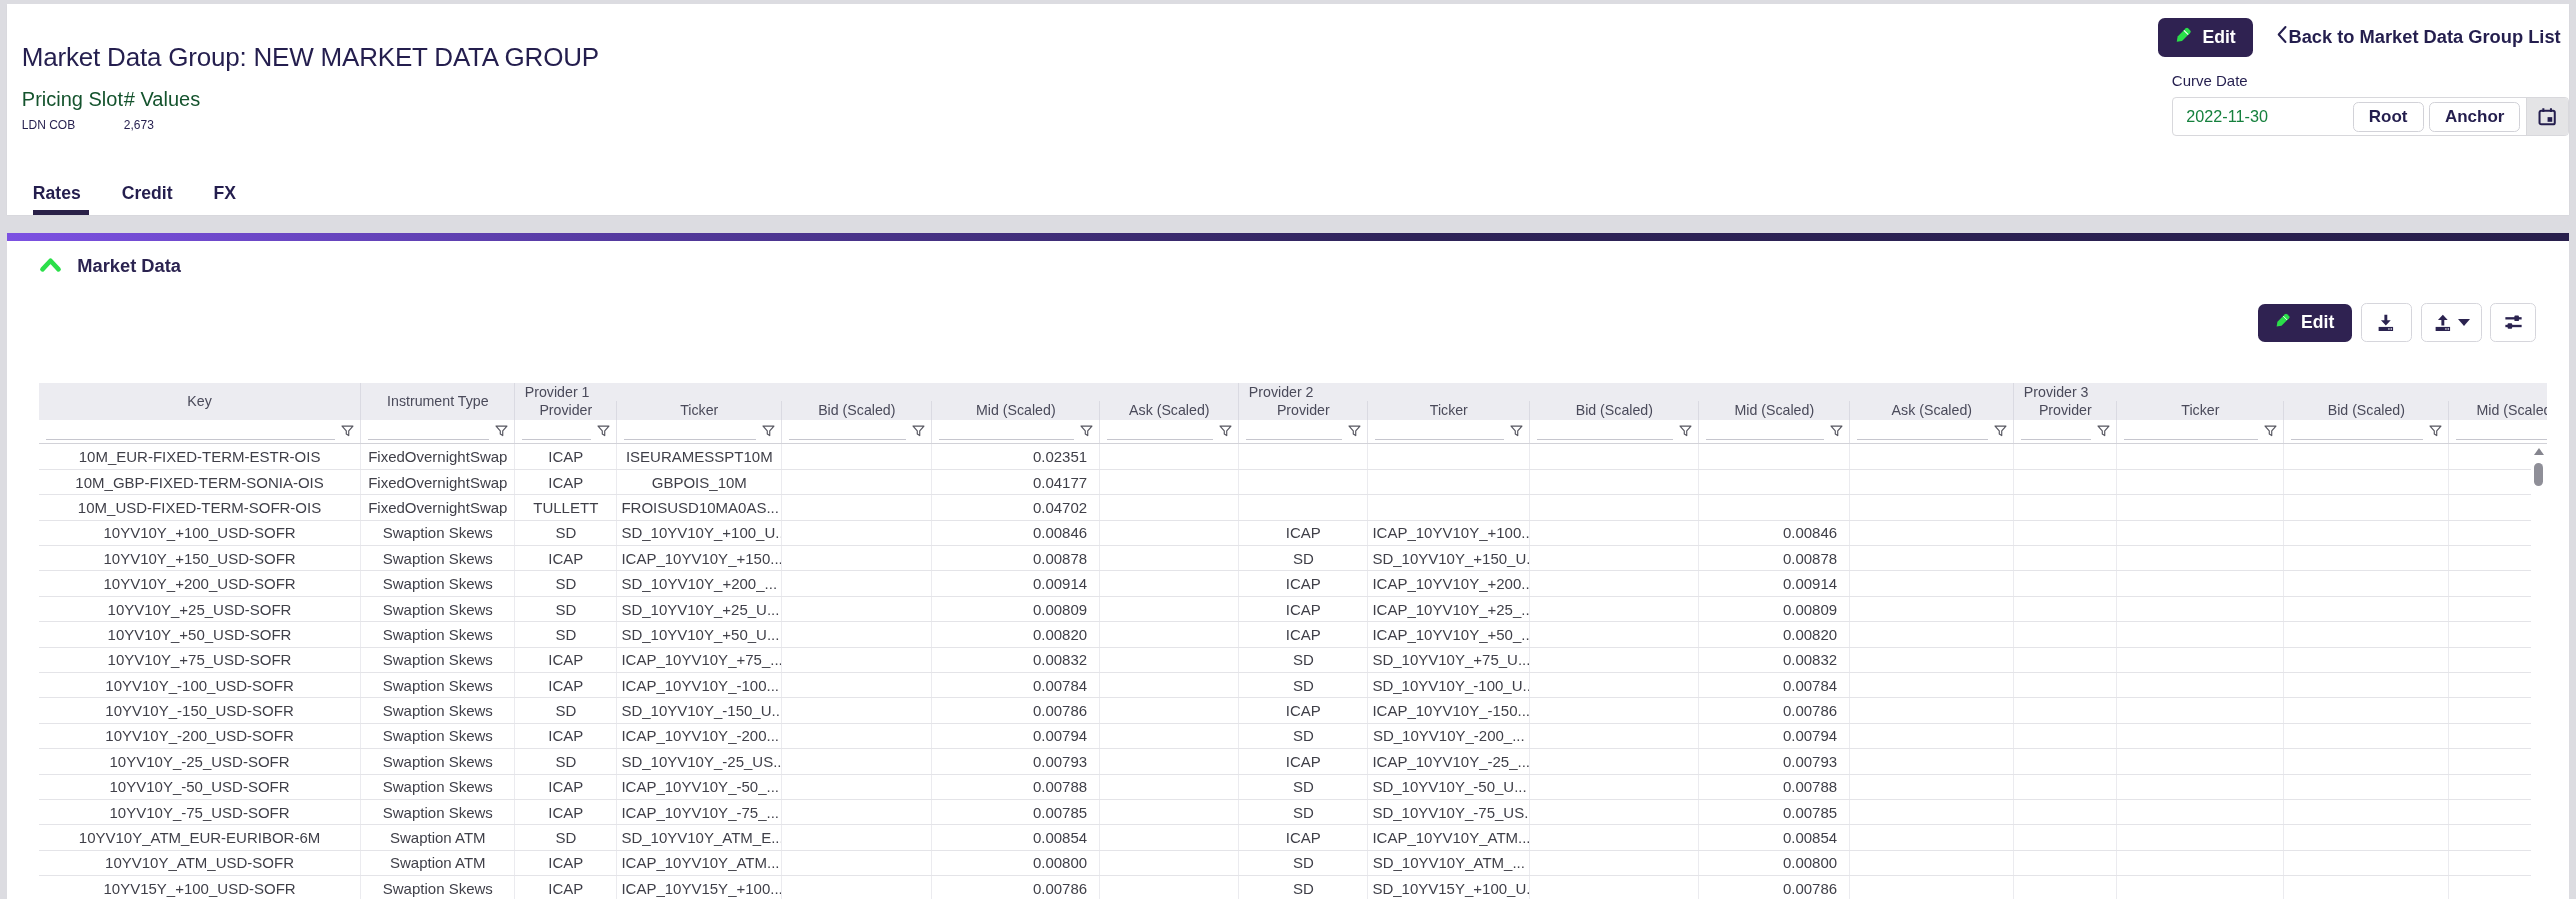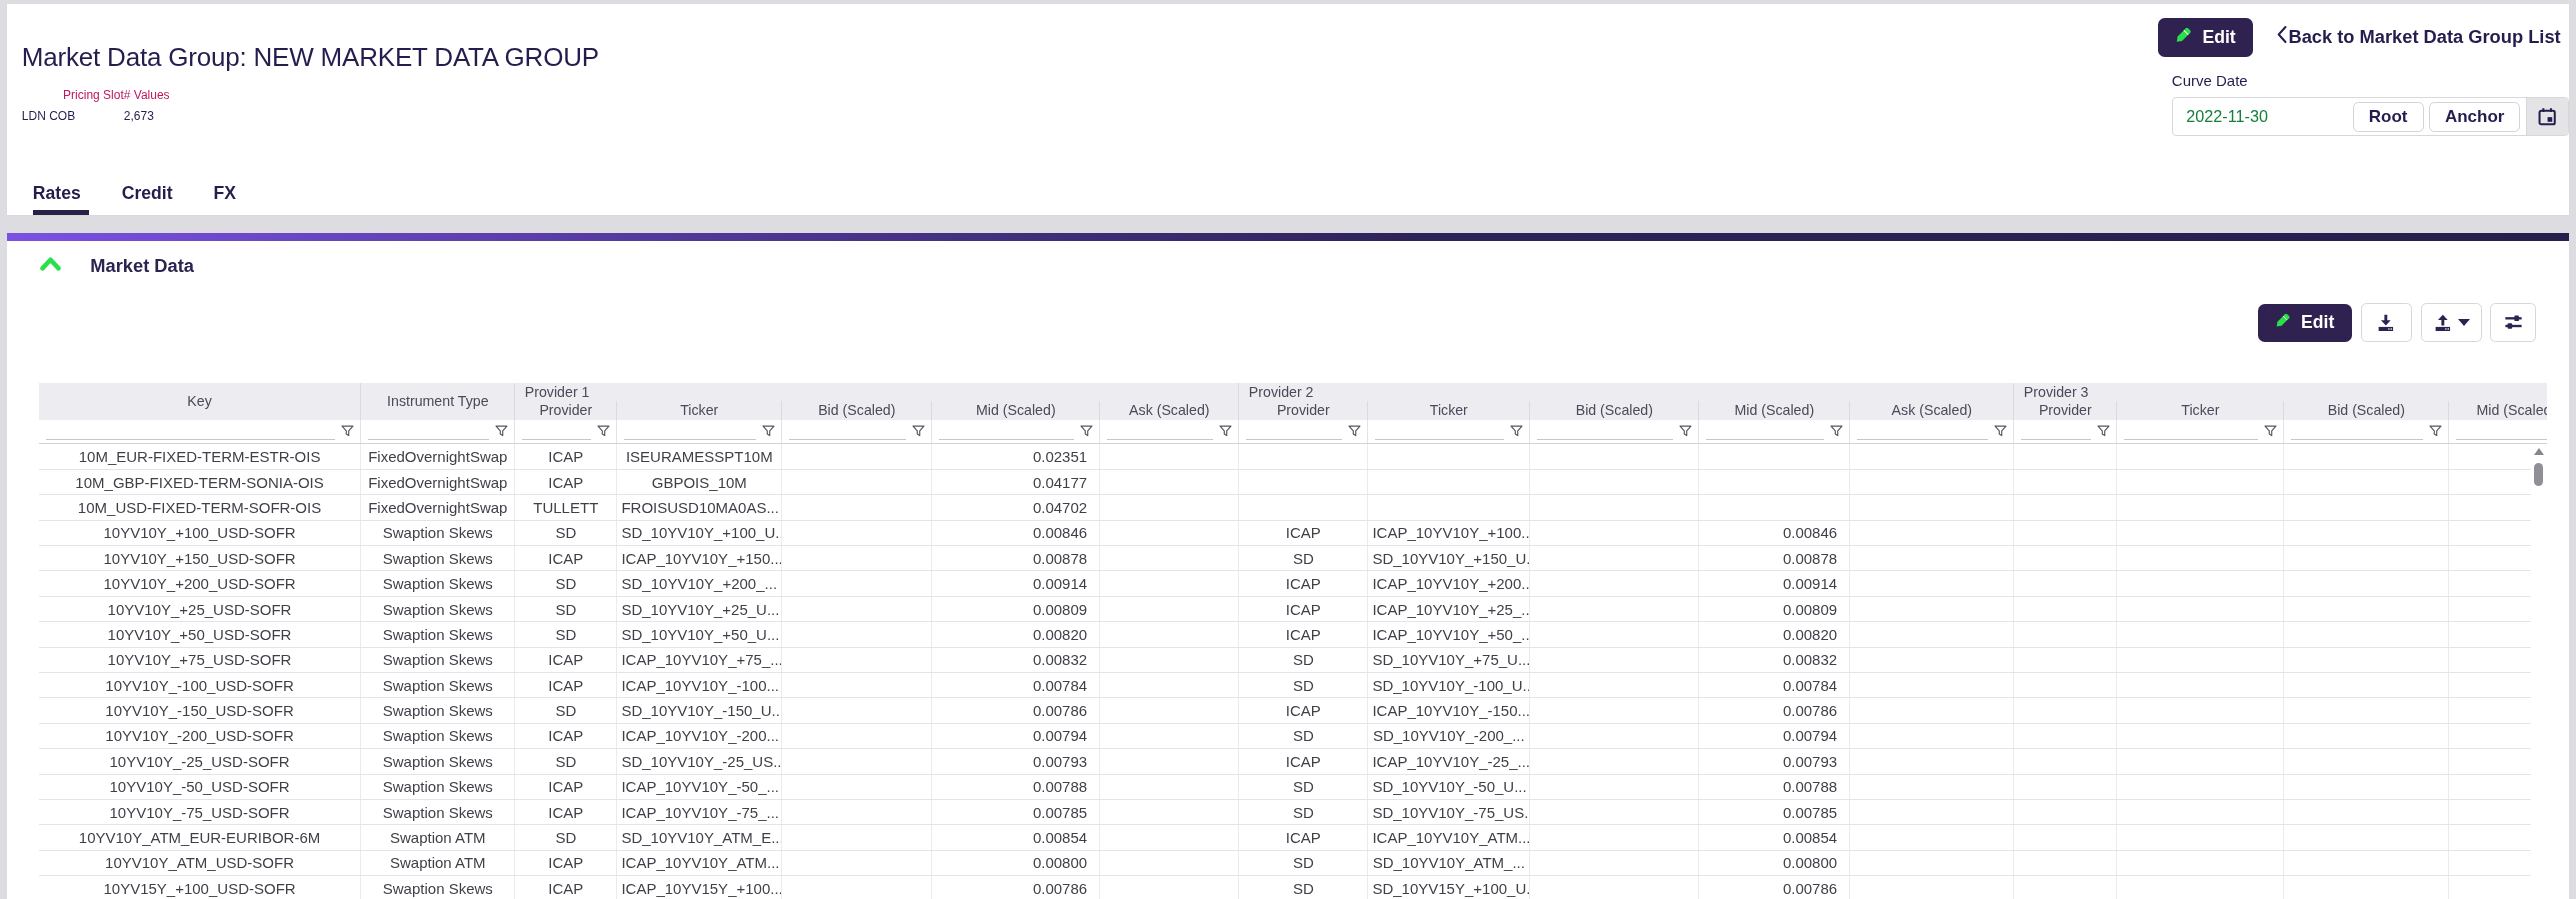--- a/index.html
+++ b/index.html
@@ -7,21 +7,21 @@
     font-family:"Liberation Sans","DejaVu Sans",sans-serif;
     background:#dcdce1; color:#241e4e; }
 
   
   .top-card { position:absolute; left:6.8px; top:4.1px; width:2562px; height:211px;
     background:#ffffff; box-shadow:0 0.7px 1.4px rgba(0,0,0,.06); }
   .page-title { position:absolute; left:15px; top:38px; font-size:26px; font-weight:500;
     letter-spacing:-0.2px; color:#241e4e; }
   .meta { position:absolute; left:15px; top:84px; }
   .meta .labels span, .meta .vals span { display:inline-block; }
-  .meta .labels { font-size:12px; color:#be185d;text-align:right; }
+  .meta .labels { font-size:20px; color:#14532d; }
   .meta .vals { font-size:12px; color:#241e4e; margin-top:6.8px; }
   .meta .c1 { width:102px; }
 
   .top-actions { position:absolute; right:8.1px; top:13.5px; display:flex; align-items:center; gap:23px; }
   .btn-primary { display:flex; align-items:center; gap:9.5px; background:#2f2251; color:#fff;
     border:none; border-radius:6.8px; font-size:17.6px; font-weight:bold; padding:0 17.6px; height:39px;
     font-family:inherit; cursor:pointer; }
   .back-link { display:flex; align-items:center; gap:0; font-size:18.3px; font-weight:bold;
     color:#241e4e; text-decoration:none; cursor:pointer; }
 
@@ -38,21 +38,21 @@
 
   .tabs { position:absolute; left:0; bottom:0; height:38px; width:100%; padding-left:26px;
     display:flex; align-items:flex-end; gap:41px; }
   .tab { font-size:17.6px; font-weight:bold; color:#241e4e; padding-bottom:10.8px; cursor:pointer; }
   .tab-underline { position:absolute; left:26px; bottom:0; width:56px; height:4.7px; background:#2a2148; }
 
   
   .panel { position:absolute; left:6.8px; top:233px; width:2562px; height:667px; background:#fff; }
   .panel-accent { height:8.1px; width:100%;
     background:linear-gradient(90deg,#7c51e2 0%,#53399c 25%,#2e2358 55%,#281f4c 100%); }
-  .section-head { position:absolute; left:32.5px; top:21.7px; display:flex; align-items:flex-start; gap:28px; }
+  .section-head { position:absolute; left:32.5px; top:21.7px; display:flex; align-items:center; gap:15px; }
   .section-title { font-size:18.3px; font-weight:bold; color:#2b2350; }
 
   .panel-actions { position:absolute; right:32.5px; top:70px; display:flex; align-items:center; gap:8.8px; }
   .icon-btn { width:51px; height:39px; background:#fff; border:0.7px solid #d6d6dc; border-radius:5.4px;
     display:flex; align-items:center; justify-content:center; gap:4.1px; cursor:pointer; color:#2b2350; }
   .icon-btn.wide { width:61px; }
   .caret-down { width:0; height:0; border-left:6.1px solid transparent; border-right:6.1px solid transparent;
     border-top:7.4px solid #2b2350; }
 
   

